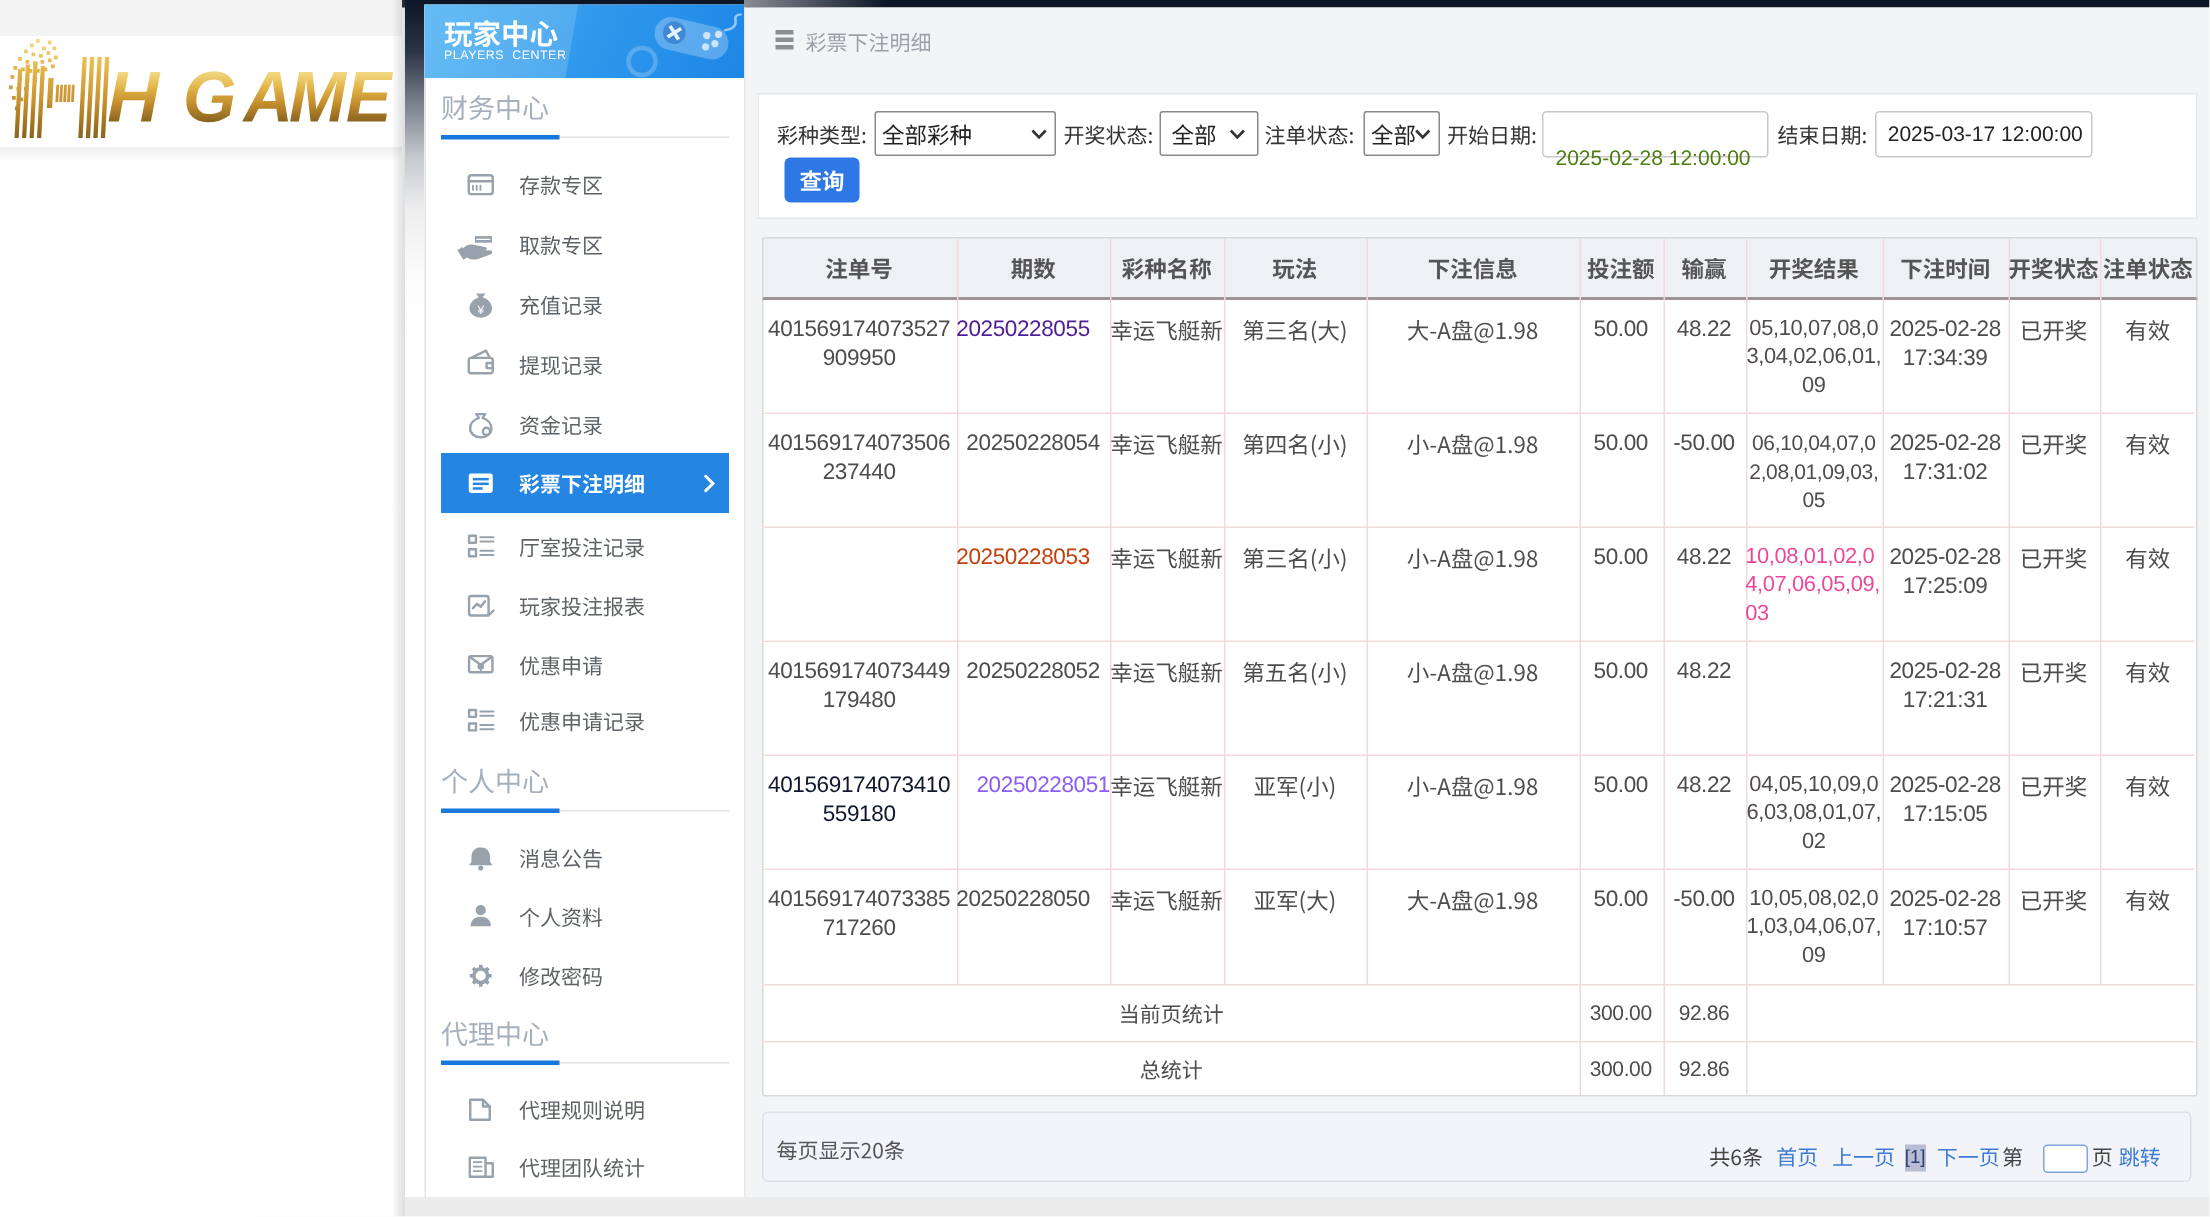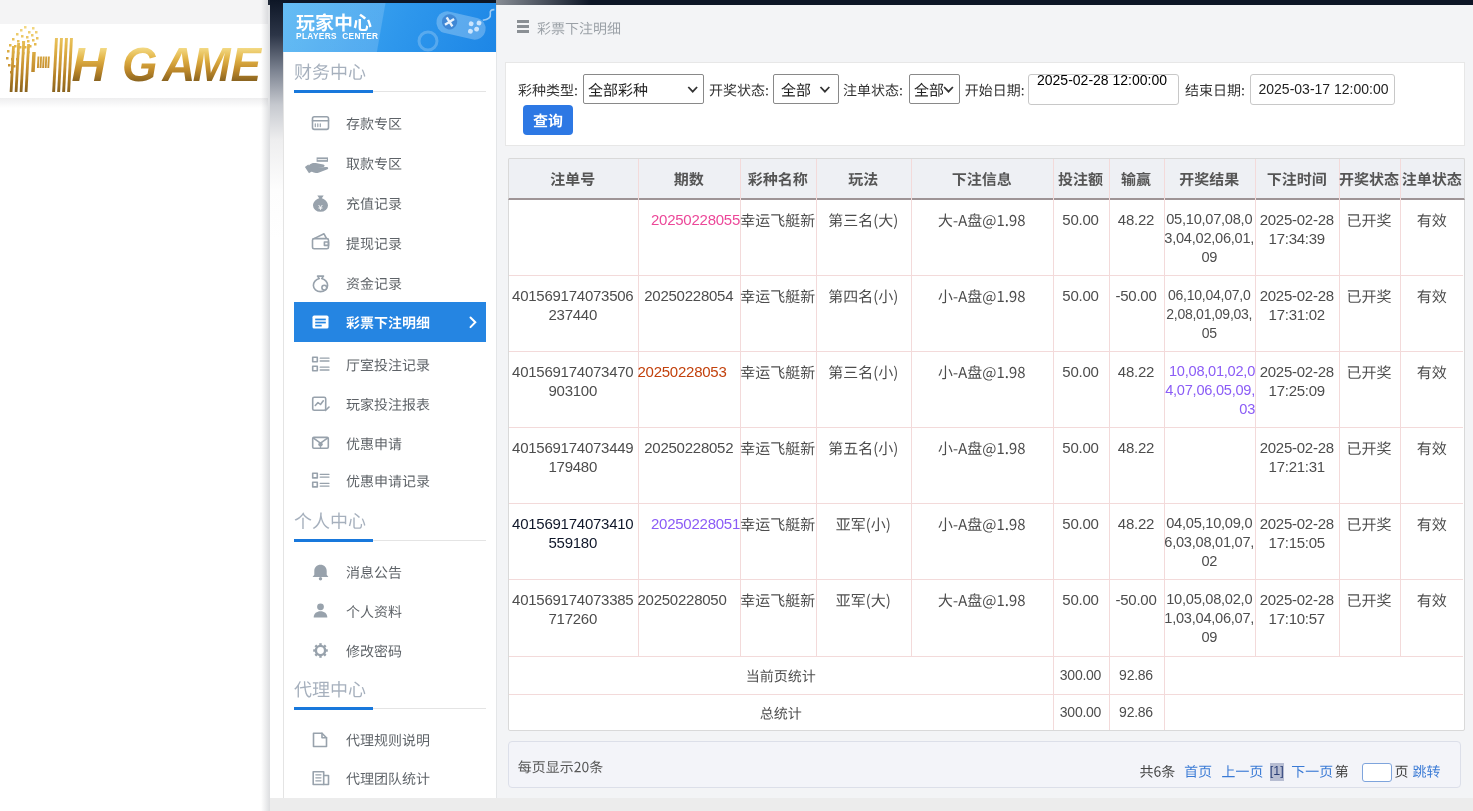--- a/index.html
+++ b/index.html
@@ -15,21 +15,21 @@
 <div class="a" style="left:268px;top:0;width:1205px;height:5px;background:#0d1626"></div>
 <div class="a" style="left:496px;top:0;width:95px;height:5px;background:linear-gradient(to right,#888d95,rgba(13,22,38,0))"></div>
 
 <div class="a" style="left:261px;top:0;width:9px;height:811px;background:linear-gradient(to right,rgba(110,115,125,0),rgba(110,115,125,0.24))"></div>
 <div class="a" style="left:270px;top:0;width:13px;height:798px;background:linear-gradient(#0d1626 0,#2c3547 35px,#7b8290 70px,#c6c9cf 105px,#eeeeef 140px,#fdfdfd 190px,#ffffff 240px)"></div>
 <div class="a" style="left:270px;top:798px;width:1203px;height:13px;background:#ececec"></div>
 
 <div class="a" style="left:283px;top:3px;width:213px;height:795px;background:#fff;border-left:1px solid #e4e4e4"></div>
 <div class="a" style="left:283px;top:3px;width:213px;height:49px;background:linear-gradient(115deg,#48b0f2 0%,#2e97ec 55%,#1d86e6 100%)">
 <div class="a" style="left:0;top:0;width:213px;height:49px;background:linear-gradient(100deg,rgba(255,255,255,0.16) 0 46%,rgba(255,255,255,0) 46.5%)"></div>
-<div class="a" style="left:13px;top:28px;width:130px;font-size:8.3px;letter-spacing:0.35px;color:#fff;font-weight:bold">PLAYERS&nbsp; CENTER</div>
+<div class="a" style="left:13px;top:28px;width:130px;font-size:8.3px;letter-spacing:0.35px;color:#fff;font-weight:normal">PLAYERS&nbsp; CENTER</div>
 </div>
 
 <div class="a" style="left:294px;top:91px;width:192px;height:1px;background:#e4e4e4"></div>
 <div class="a" style="left:294px;top:90px;width:79px;height:3px;background:#1878dc"></div>
 <div class="a" style="left:294px;top:540px;width:192px;height:1px;background:#e4e4e4"></div>
 <div class="a" style="left:294px;top:539px;width:79px;height:3px;background:#1878dc"></div>
 <div class="a" style="left:294px;top:708px;width:192px;height:1px;background:#e4e4e4"></div>
 <div class="a" style="left:294px;top:707px;width:79px;height:3px;background:#1878dc"></div>
 
 <div class="a" style="left:294px;top:302px;width:192px;height:40px;background:#2585e2"></div>
@@ -39,21 +39,21 @@
 <div class="a" style="left:517px;top:20.4px;width:12px;height:2.6px;background:#8a8f94"></div>
 <div class="a" style="left:517px;top:25.2px;width:12px;height:2.6px;background:#8a8f94"></div>
 <div class="a" style="left:517px;top:30px;width:12px;height:2.6px;background:#8a8f94"></div>
 
 <div class="a" style="left:505px;top:62px;width:960px;height:84px;background:#fff;border:1px solid #e7e7e7"></div>
 <div class="a" style="left:583px;top:74px;width:121px;height:30px;background:#fff;border:1px solid #898989;border-radius:2px"></div>
 <div class="a" style="left:772.5px;top:74px;width:66px;height:30px;background:#fff;border:1px solid #898989;border-radius:2px"></div>
 <div class="a" style="left:909px;top:74px;width:50.5px;height:30px;background:#fff;border:1px solid #898989;border-radius:2px"></div>
 <div class="a" style="left:1028px;top:73.5px;width:151px;height:31px;background:#fff;border:1px solid #c8c8c8;border-radius:3px"></div>
 <div class="a" style="left:1249.5px;top:73.5px;width:145px;height:31px;background:#fff;border:1px solid #c8c8c8;border-radius:3px"></div>
-<div class="a" style="left:1037px;top:72px;width:140px;font-size:14px;color:#000000;line-height:17px">2025-02-28 12:00:00</div>
+<div class="a" style="left:1037px;top:97px;width:140px;font-size:14px;color:#4d7c0f;line-height:17px">2025-02-28 12:00:00</div>
 <div class="a" style="left:1258.5px;top:81px;width:140px;font-size:14px;color:#222;line-height:17px">2025-03-17 12:00:00</div>
 <div class="a" style="left:523px;top:105px;width:50px;height:30px;background:#2d78e4;border-radius:4px"></div>
 
 <div class="a" style="left:508px;top:158px;width:957px;height:573px;background:#fff;border:1px solid #d9d9d9;border-radius:2px"></div>
 <div class="a" style="left:508px;top:158px;width:957px;height:42px;background:#eef0f4;border:1px solid #d9d9d9;border-bottom:2px solid #9e9496;border-radius:2px 2px 0 0"></div>
 <div class="a" style="left:637.5px;top:159px;width:1px;height:496.5px;background:#f3dada"></div>
 <div class="a" style="left:740px;top:159px;width:1px;height:496.5px;background:#f3dada"></div>
 <div class="a" style="left:815.5px;top:159px;width:1px;height:496.5px;background:#f3dada"></div>
 <div class="a" style="left:911px;top:159px;width:1px;height:496.5px;background:#f3dada"></div>
 <div class="a" style="left:1052.5px;top:159px;width:1px;height:571px;background:#f3dada"></div>
@@ -62,36 +62,36 @@
 <div class="a" style="left:1255px;top:159px;width:1px;height:496.5px;background:#f3dada"></div>
 <div class="a" style="left:1338.5px;top:159px;width:1px;height:496.5px;background:#f3dada"></div>
 <div class="a" style="left:1399.5px;top:159px;width:1px;height:496.5px;background:#f3dada"></div>
 <div class="a" style="left:509px;top:275px;width:954px;height:1px;background:#f3dada"></div>
 <div class="a" style="left:509px;top:351px;width:954px;height:1px;background:#f3dada"></div>
 <div class="a" style="left:509px;top:427px;width:954px;height:1px;background:#f3dada"></div>
 <div class="a" style="left:509px;top:503px;width:954px;height:1px;background:#f3dada"></div>
 <div class="a" style="left:509px;top:579px;width:954px;height:1px;background:#f3dada"></div>
 <div class="a" style="left:509px;top:655.5px;width:954px;height:1px;background:#f3dada"></div>
 <div class="a" style="left:509px;top:693.5px;width:954px;height:1px;background:#f3dada"></div>
-<div class="a" style="left:637.5px;top:210.2px;width:102.5px;text-align:right;font-size:15px;letter-spacing:-0.25px;line-height:19px;color:#ec4899;white-space:nowrap">20250228055</div>
+<div class="a" style="left:508px;top:210.2px;width:129.5px;text-align:center;font-size:15px;letter-spacing:-0.25px;line-height:19px;color:#4d4d4d;white-space:nowrap">401569174073527<br>909950</div>
+<div class="a" style="left:637.5px;top:210.2px;width:102.5px;text-align:left;font-size:15px;letter-spacing:-0.25px;line-height:19px;color:#4c1d95;white-space:nowrap">20250228055</div>
 <div class="a" style="left:1052.5px;top:210.2px;width:56px;text-align:center;font-size:15px;letter-spacing:-0.25px;line-height:19px;color:#4d4d4d;white-space:nowrap">50.00</div>
 <div class="a" style="left:1108.5px;top:210.2px;width:55px;text-align:center;font-size:15px;letter-spacing:-0.25px;line-height:19px;color:#4d4d4d;white-space:nowrap">48.22</div>
 <div class="a" style="left:1163.5px;top:210.2px;width:91.5px;text-align:center;font-size:14.6px;letter-spacing:-0.25px;line-height:19px;color:#4d4d4d;white-space:nowrap">05,10,07,08,0<br>3,04,02,06,01,<br>09</div>
 <div class="a" style="left:1255px;top:210.2px;width:83.5px;text-align:center;font-size:15px;letter-spacing:-0.25px;line-height:19px;color:#4d4d4d;white-space:nowrap">2025-02-28<br>17:34:39</div>
 <div class="a" style="left:508px;top:286.2px;width:129.5px;text-align:center;font-size:15px;letter-spacing:-0.25px;line-height:19px;color:#4d4d4d;white-space:nowrap">401569174073506<br>237440</div>
 <div class="a" style="left:637.5px;top:286.2px;width:102.5px;text-align:center;font-size:15px;letter-spacing:-0.25px;line-height:19px;color:#4d4d4d;white-space:nowrap">20250228054</div>
 <div class="a" style="left:1052.5px;top:286.2px;width:56px;text-align:center;font-size:15px;letter-spacing:-0.25px;line-height:19px;color:#4d4d4d;white-space:nowrap">50.00</div>
 <div class="a" style="left:1108.5px;top:286.2px;width:55px;text-align:center;font-size:15px;letter-spacing:-0.25px;line-height:19px;color:#4d4d4d;white-space:nowrap">-50.00</div>
 <div class="a" style="left:1163.5px;top:286.2px;width:91.5px;text-align:center;font-size:14px;letter-spacing:-0.25px;line-height:19px;color:#4d4d4d;white-space:nowrap">06,10,04,07,0<br>2,08,01,09,03,<br>05</div>
 <div class="a" style="left:1255px;top:286.2px;width:83.5px;text-align:center;font-size:15px;letter-spacing:-0.25px;line-height:19px;color:#4d4d4d;white-space:nowrap">2025-02-28<br>17:31:02</div>
-<div class="a" style="left:508px;top:362.2px;width:129.5px;text-align:center;font-size:15px;letter-spacing:-0.25px;line-height:19px;color:#4d4d4d;white-space:nowrap">401569174073470<br>903100</div>
 <div class="a" style="left:637.5px;top:362.2px;width:102.5px;text-align:left;font-size:15px;letter-spacing:-0.25px;line-height:19px;color:#c2410c;white-space:nowrap">20250228053</div>
 <div class="a" style="left:1052.5px;top:362.2px;width:56px;text-align:center;font-size:15px;letter-spacing:-0.25px;line-height:19px;color:#4d4d4d;white-space:nowrap">50.00</div>
 <div class="a" style="left:1108.5px;top:362.2px;width:55px;text-align:center;font-size:15px;letter-spacing:-0.25px;line-height:19px;color:#4d4d4d;white-space:nowrap">48.22</div>
-<div class="a" style="left:1163.5px;top:362.2px;width:91.5px;text-align:right;font-size:14.6px;letter-spacing:-0.25px;line-height:19px;color:#8b5cf6;white-space:nowrap">10,08,01,02,0<br>4,07,06,05,09,<br>03</div>
+<div class="a" style="left:1163.5px;top:362.2px;width:91.5px;text-align:left;font-size:14.6px;letter-spacing:-0.25px;line-height:19px;color:#ec4899;white-space:nowrap">10,08,01,02,0<br>4,07,06,05,09,<br>03</div>
 <div class="a" style="left:1255px;top:362.2px;width:83.5px;text-align:center;font-size:15px;letter-spacing:-0.25px;line-height:19px;color:#4d4d4d;white-space:nowrap">2025-02-28<br>17:25:09</div>
 <div class="a" style="left:508px;top:438.2px;width:129.5px;text-align:center;font-size:15px;letter-spacing:-0.25px;line-height:19px;color:#4d4d4d;white-space:nowrap">401569174073449<br>179480</div>
 <div class="a" style="left:637.5px;top:438.2px;width:102.5px;text-align:center;font-size:15px;letter-spacing:-0.25px;line-height:19px;color:#4d4d4d;white-space:nowrap">20250228052</div>
 <div class="a" style="left:1052.5px;top:438.2px;width:56px;text-align:center;font-size:15px;letter-spacing:-0.25px;line-height:19px;color:#4d4d4d;white-space:nowrap">50.00</div>
 <div class="a" style="left:1108.5px;top:438.2px;width:55px;text-align:center;font-size:15px;letter-spacing:-0.25px;line-height:19px;color:#4d4d4d;white-space:nowrap">48.22</div>
 <div class="a" style="left:1255px;top:438.2px;width:83.5px;text-align:center;font-size:15px;letter-spacing:-0.25px;line-height:19px;color:#4d4d4d;white-space:nowrap">2025-02-28<br>17:21:31</div>
 <div class="a" style="left:508px;top:514.2px;width:129.5px;text-align:center;font-size:15px;letter-spacing:-0.25px;line-height:19px;color:#0f172a;white-space:nowrap">401569174073410<br>559180</div>
 <div class="a" style="left:637.5px;top:514.2px;width:102.5px;text-align:right;font-size:15px;letter-spacing:-0.25px;line-height:19px;color:#8b5cf6;white-space:nowrap">20250228051</div>
 <div class="a" style="left:1052.5px;top:514.2px;width:56px;text-align:center;font-size:15px;letter-spacing:-0.25px;line-height:19px;color:#4d4d4d;white-space:nowrap">50.00</div>
 <div class="a" style="left:1108.5px;top:514.2px;width:55px;text-align:center;font-size:15px;letter-spacing:-0.25px;line-height:19px;color:#4d4d4d;white-space:nowrap">48.22</div>

